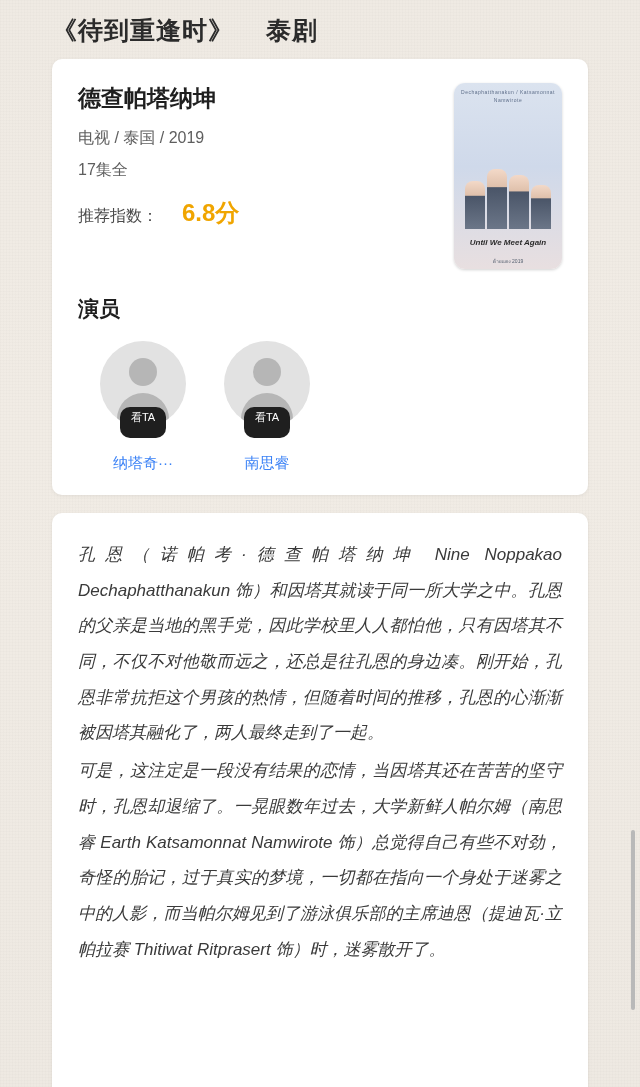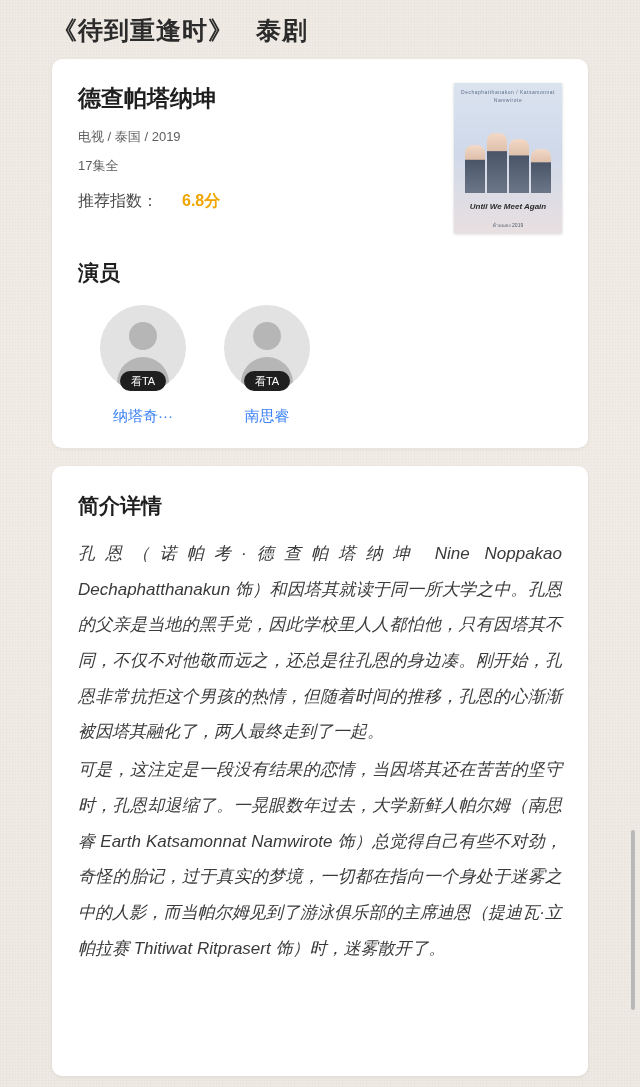--- a/index.html
+++ b/index.html
@@ -31,21 +31,21 @@
   }
   .page-title {
     font-size: 25px;
     color: #2b2b2b;
     letter-spacing: 1px;
     padding: 14px 0 12px 52px;
     font-weight: 600;
     white-space: nowrap;
   }
   .page-title .subtitle {
-    margin-left: 22px;
+    margin-left: 32px;
     font-weight: 600;
   }
   .card {
     background: #ffffff;
     border-radius: 10px;
     margin: 0 52px 18px 52px;
     box-shadow: 0 1px 4px rgba(0,0,0,0.06);
     padding: 24px 26px 22px 26px;
     position: relative;
   }
@@ -58,41 +58,41 @@
     flex: 1;
     min-width: 0;
   }
   .show-name {
     font-size: 23px;
     color: #1f1f1f;
     font-weight: 600;
     margin-bottom: 14px;
   }
   .meta-line {
-    font-size: 13px;
+    font-size: 16px;
     color: #5e5e5e;
     margin-bottom: 11px;
   }
   .rating-line {
     font-size: 16px;
     color: #4a4a4a;
     margin-top: 16px;
     display: flex;
     align-items: baseline;
     gap: 24px;
   }
   .rating-value {
     color: #f0a500;
-    font-size: 16px;
+    font-size: 24px;
     font-weight: 600;
   }
   .poster {
     width: 108px;
-    height: 150px;
-    border-radius: 0;
+    height: 186px;
+    border-radius: 11px;
     flex: none;
     margin-left: 14px;
     overflow: hidden;
     position: relative;
     background: linear-gradient(180deg, #dbe3ef 0%, #cfd9ea 45%, #e8dfe0 100%);
     box-shadow: 0 1px 3px rgba(0,0,0,0.18);
   }
   .poster .p-top {
     position: absolute;
     top: 6px; left: 0; right: 0;
@@ -181,21 +181,21 @@
     background: #b6b6b6;
     left: 50%;
     bottom: 0;
     transform: translateX(-50%);
   }
   .see-btn {
     position: relative;
     margin: -20px auto 16px auto;
     display: block;
     width: 46px;
-    height: 20px;
+    height: 31px;
     line-height: 20px;
     border-radius: 10px;
     background: #1f1f1f;
     color: #fff;
     font-size: 11px;
     text-align: center;
     z-index: 3;
   }
   .cast-name {
     margin-top: 10px;
@@ -283,21 +283,20 @@
           <div class="head"></div>
           <div class="body"></div>
         </div>
         <div class="see-btn">看TA</div>
         <div class="cast-name">南思睿</div>
       </div>
     </div>
   </div>
 
   <div class="card intro-card">
-    <div class="intro-title">简介详情</div>
     <div class="intro-body">
       <p>孔恩（诺帕考·德查帕塔纳坤 Nine Noppakao Dechaphatthanakun 饰）和因塔其就读于同一所大学之中。孔恩的父亲是当地的黑手党，因此学校里人人都怕他，只有因塔其不同，不仅不对他敬而远之，还总是往孔恩的身边凑。刚开始，孔恩非常抗拒这个男孩的热情，但随着时间的推移，孔恩的心渐渐被因塔其融化了，两人最终走到了一起。</p>
       <p>可是，这注定是一段没有结果的恋情，当因塔其还在苦苦的坚守时，孔恩却退缩了。一晃眼数年过去，大学新鲜人帕尔姆（南思睿 Earth Katsamonnat Namwirote 饰）总觉得自己有些不对劲，奇怪的胎记，过于真实的梦境，一切都在指向一个身处于迷雾之中的人影，而当帕尔姆见到了游泳俱乐部的主席迪恩（提迪瓦·立帕拉赛 Thitiwat Ritprasert 饰）时，迷雾散开了。</p>
     </div>
   </div>
 
 </div>
 
 <div class="scrollbar"></div>
 

